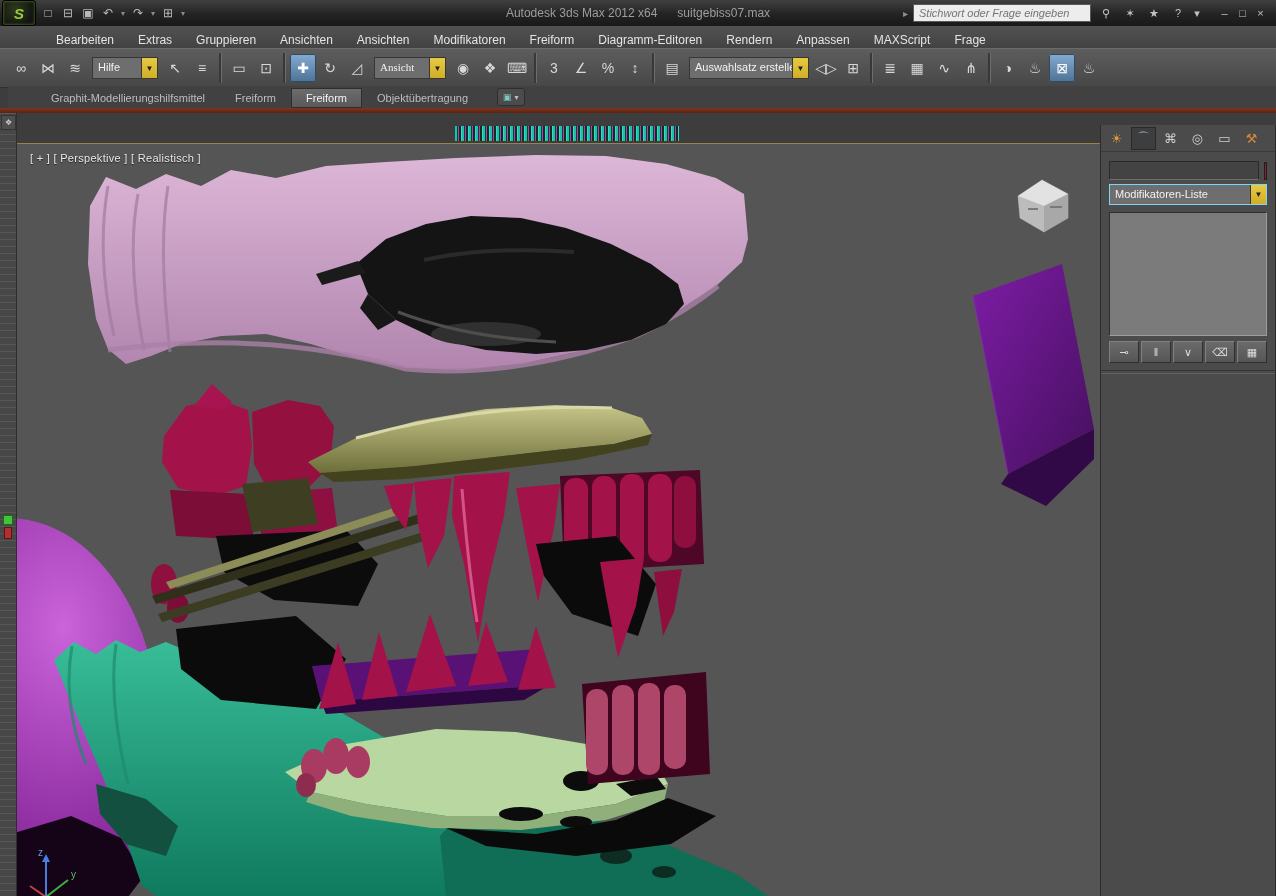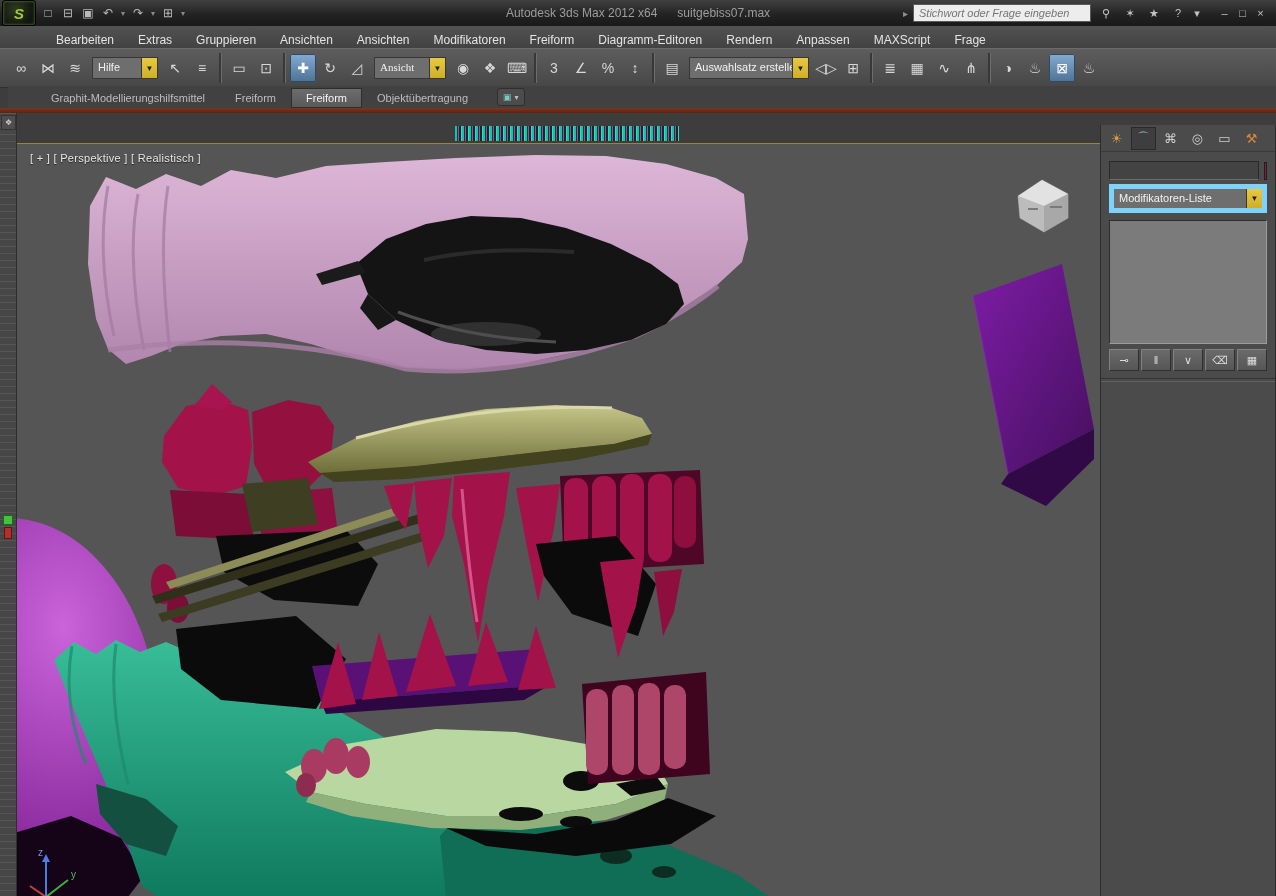--- a/index.html
+++ b/index.html
@@ -75,21 +75,21 @@
   
   .panel{position:absolute;top:125px;right:0;bottom:0;width:174px;z-index:3;background:#4b4b4b;
     border-left:1px solid #2b2b2b;border-right:1px solid #2b2b2b}
   .ptabs{display:flex;align-items:center;height:26px;padding:0 3px;gap:2px;border-bottom:1px solid #3a3a3a}
   .ptab{width:25px;height:23px;display:flex;align-items:center;justify-content:center;font-size:13px;color:#d0d0d0}
   .ptab.active{background:#3e3e3e;box-shadow:inset 0 0 0 1px #292929}
   .name-row{display:flex;gap:5px;margin:9px 8px 4px;align-items:center}
   .name-input{flex:1;height:17px;background:#434343;border:1px solid #292929;border-bottom-color:#6d6d6d;color:#eee;
     font-size:11px;padding:0 3px;font-family:"Liberation Sans",sans-serif}
   .swatch{width:16px;height:16px;border:1px solid #1f1f1f}
-  .mod-combo{display:flex;align-items:stretch;margin:4px 8px;height:19px;background:#6e6e6e;border:5px solid #7dd3fc}
+  .mod-combo{display:flex;align-items:stretch;margin:4px 8px;height:19px;background:#6e6e6e;border:1px solid #7dd3fc}
   .mod-combo .combo-text{padding-top:3px}
   .stack{margin:7px 8px 0;height:122px;background:#7b7b7b;border:1px solid;border-color:#2e2e2e #9c9c9c #9c9c9c #2e2e2e}
   .sbtn-row{display:flex;gap:2px;margin:5px 8px}
   .sbtn{flex:1;height:20px;display:flex;align-items:center;justify-content:center;font-size:11px;color:#ddd;
     background:linear-gradient(#6a6a6a,#565656);border:1px solid;border-color:#808080 #2f2f2f #2f2f2f #808080}
   .pdivider{margin:7px 0 0;height:2px;border-top:1px solid #333;border-bottom:1px solid #606060}
 </style>
 </head>
 <body>
 

